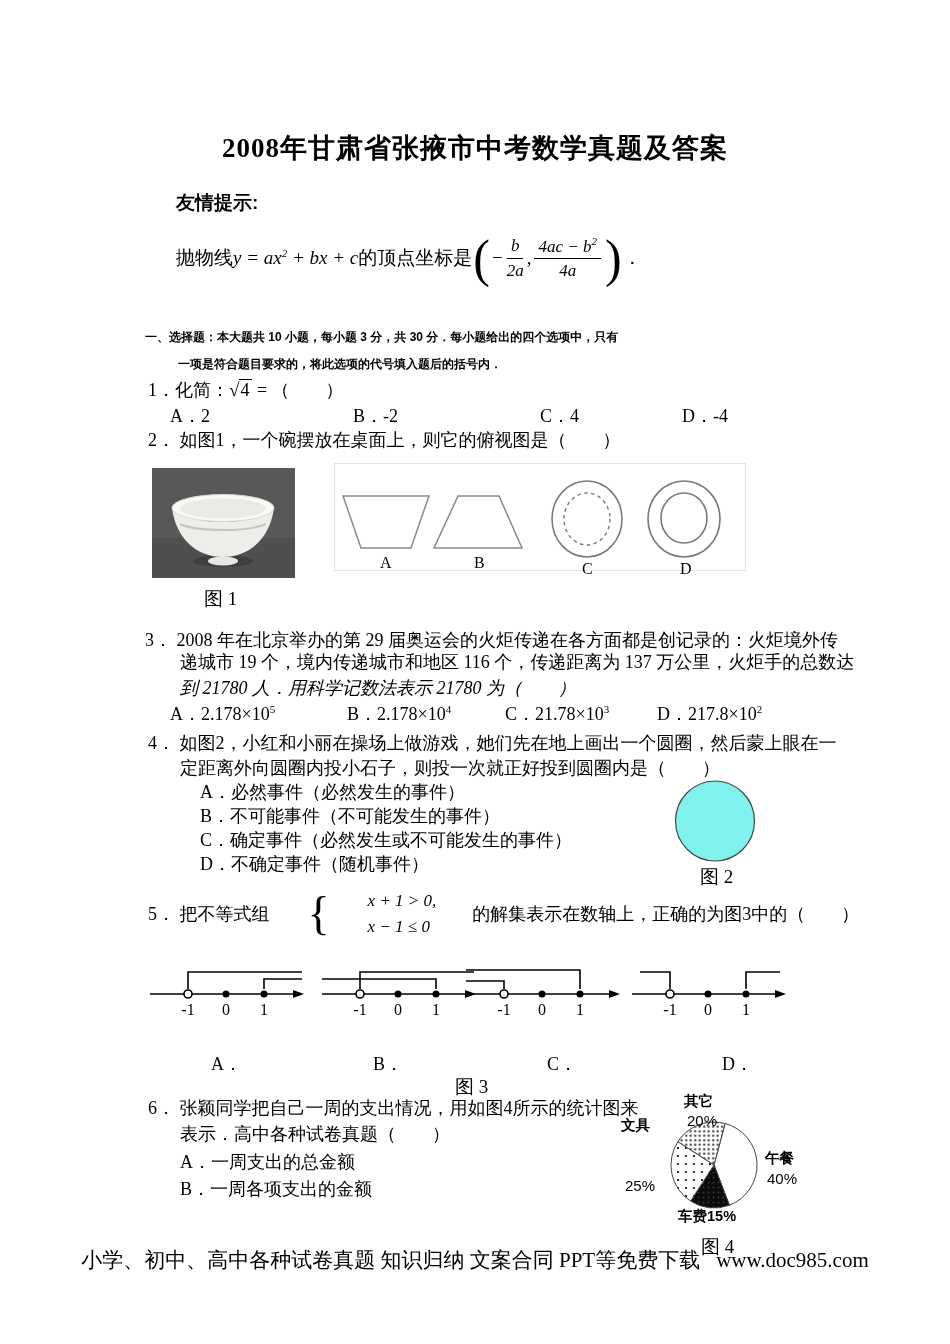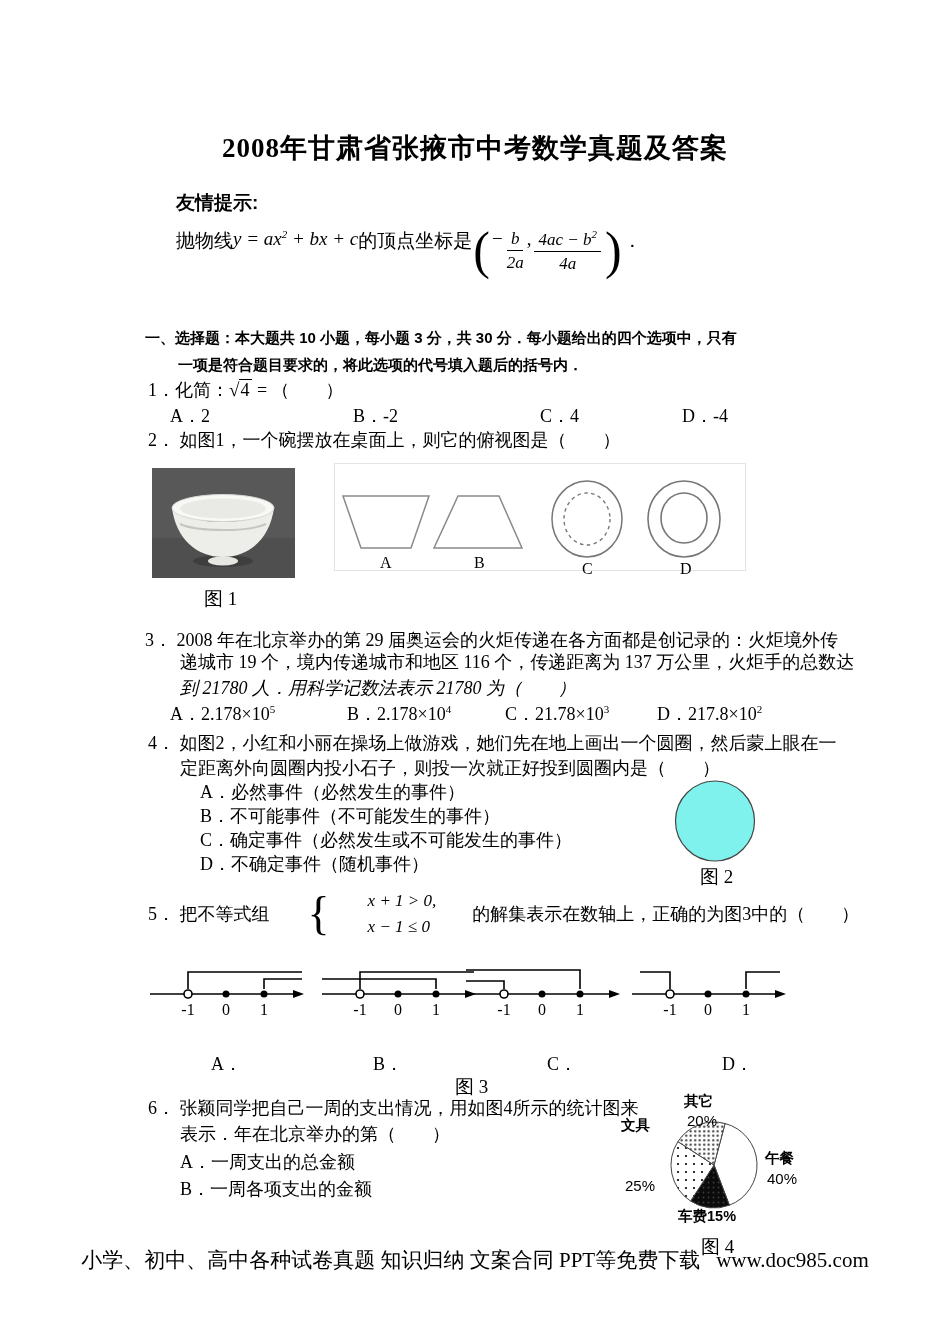--- a/index.html
+++ b/index.html
@@ -4,28 +4,28 @@
 <style>
   html,body{margin:0;padding:0;background:#fff;}
   .page{position:relative;width:950px;height:1344px;background:#fff;overflow:hidden;
         font-family:"Liberation Serif","DejaVu Serif",serif;color:#000;}
   .abs{position:absolute;}
   .hei{font-family:"Liberation Sans","DejaVu Sans",sans-serif;font-weight:bold;}
   .body-t{font-size:18px;white-space:nowrap;}
   .title{position:absolute;top:130px;left:0;right:0;text-align:center;
          font-size:27px;font-weight:bold;letter-spacing:1px;}
   .hint-label{top:190px;left:176px;font-size:19px;}
-  .formula{top:228px;left:176px;height:60px;display:flex;align-items:flex-start;font-size:19px;white-space:nowrap;}
+  .formula{top:228px;left:176px;height:60px;display:flex;align-items:center;font-size:19px;white-space:nowrap;}
   .mi{font-style:italic;}
   .formula sup{font-size:11px;}
   .frac{display:inline-flex;flex-direction:column;align-items:center;font-size:17px;line-height:1.25;margin:0 3px;}
   .frac .num{border-bottom:1.4px solid #000;padding:0 4px 1px;}
   .frac .den{padding-top:1px;}
   .paren{font-size:50px;font-weight:400;line-height:0.9;margin:0 1px;transform:scaleY(1.05);}
-  .sec{font-size:15px;}
+  .sec{font-size:12px;}
   .opt{font-size:18px;white-space:nowrap;}
   sup{font-size:11px;}
   .sqrt{display:inline-block;white-space:nowrap;}
   .sqrt-sign{font-size:19px;}
   .rad{border-top:1.5px solid #000;padding:0 3px 0 1px;}
   .figcap{font-size:19px;}
   .slabel{font-size:16px;}
   .shapes-box{border:1px solid #e3e3e3;}
   .q5row{display:flex;align-items:center;font-size:18px;white-space:nowrap;}
   .brace{font-size:46px;line-height:0.9;font-weight:400;margin:0 2px;}
@@ -206,21 +206,21 @@
       <text x="116" y="53" font-size="16" text-anchor="middle">1</text>
     </svg>
   </div>
   <div class="abs nl-letter" style="top:1052px;left:211px;">A．</div>
   <div class="abs nl-letter" style="top:1052px;left:373px;">B．</div>
   <div class="abs nl-letter" style="top:1052px;left:547px;">C．</div>
   <div class="abs nl-letter" style="top:1052px;left:722px;">D．</div>
   <div class="abs figcap" style="top:1074px;left:455px;">图 3</div>
 
   <div class="abs body-t" style="top:1096px;left:148px;">6．  张颖同学把自己一周的支出情况，用如图4所示的统计图来</div>
-  <div class="abs body-t" style="top:1122px;left:180px;">表示．年在北京举办的第（　　）</div>
+  <div class="abs body-t" style="top:1122px;left:180px;">表示．高中各种试卷真题（　　）</div>
   <div class="abs opt" style="top:1150px;left:180px;">A．一周支出的总金额</div>
   <div class="abs opt" style="top:1177px;left:180px;">B．一周各项支出的金额</div>
 
   <div class="abs" style="top:1120px;left:666px;">
     <svg width="96" height="92" viewBox="0 0 96 92">
       <defs>
         <pattern id="dotSparse" width="8" height="8" patternUnits="userSpaceOnUse">
           <rect width="8" height="8" fill="#fff"></rect>
             <circle cx="4" cy="4" r="1.1" fill="#000"></circle>
         </pattern>

